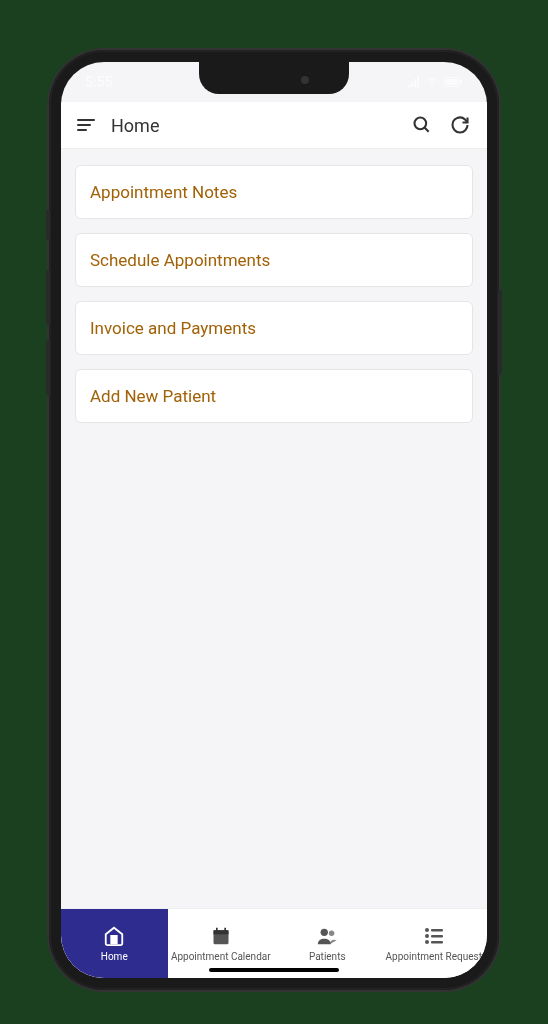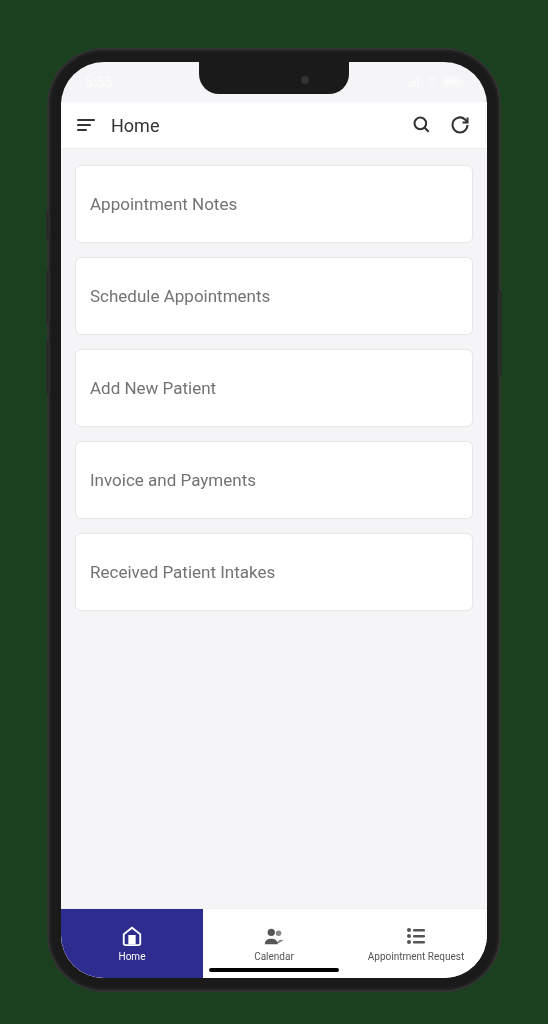--- a/index.html
+++ b/index.html
@@ -106,24 +106,24 @@
     }
     .main-content {
       flex: 1;
       padding: 16px 14px;
       overflow-y: auto;
     }
     .menu-card {
       background: #fff;
       border: 1px solid #e5e5e5;
       border-radius: 6px;
-      padding: 28px 14px;
+      padding: 16px 14px;
       margin-bottom: 14px;
       font-size: 17px;
-      color: #737373;
+      color: #a16207;
       cursor: pointer;
       font-weight: 400;
     }
     .bottom-nav {
       background: #fff;
       display: flex;
       border-top: 1px solid #eee;
       height: 70px;
     }
     .nav-item {
@@ -217,45 +217,55 @@
             <path d="M21 3v6h-6"></path>
             <path d="M3 12a9 9 0 0 1 15-6.7L21 9"></path>
             <path d="M21 12a9 9 0 0 1-9 9 9 9 0 0 1-9-9"></path>
           </svg>
       </div>
     </div>
 
     <div class="main-content">
       <div class="menu-card">Appointment Notes</div>
       <div class="menu-card">Schedule Appointments</div>
+      <div class="menu-card">Invoice and Payments</div>
       <div class="menu-card">Add New Patient</div>
-      <div class="menu-card">Invoice and Payments</div>
-      <div class="menu-card">Received Patient Intakes</div>
     </div>
 
     <div class="bottom-nav">
       <div class="nav-item active">
         <div class="nav-icon">
           <svg width="22" height="22" viewBox="0 0 24 24" fill="none" stroke="#fff" stroke-width="2">
               <path d="M3 10l9-7 9 7v10a2 2 0 0 1-2 2H5a2 2 0 0 1-2-2z"></path>
               <path d="M9 21V12h6v9" fill="#fff"></path>
             </svg>
         </div>
         <span>Home</span>
+      </div>
+      <div class="nav-item">
+        <div class="nav-icon">
+          <svg width="20" height="20" viewBox="0 0 24 24" fill="#555">
+              <rect x="3" y="5" width="18" height="17" rx="2"></rect>
+              <rect x="3" y="5" width="18" height="5" fill="#333"></rect>
+              <line x1="7" y1="2" x2="7" y2="6" stroke="#333" stroke-width="2"></line>
+              <line x1="17" y1="2" x2="17" y2="6" stroke="#333" stroke-width="2"></line>
+            </svg>
+        </div>
+        <span>Appointment Calendar</span>
       </div>
       <div class="nav-item">
         <div class="nav-icon">
           <svg width="22" height="20" viewBox="0 0 24 20" fill="#555">
               <circle cx="9" cy="6" r="4"></circle>
               <path d="M2 19c0-4 3-6 7-6s7 2 7 6z"></path>
               <circle cx="17" cy="7" r="3" opacity="0.7"></circle>
               <path d="M15 19c0-3 2-5 5-5 1 0 2 .3 2.5.7" opacity="0.7"></path>
             </svg>
         </div>
-        <span>Calendar</span>
+        <span>Patients</span>
       </div>
       <div class="nav-item">
         <div class="nav-icon">
           <svg width="20" height="18" viewBox="0 0 20 18" fill="#555">
               <circle cx="3" cy="3" r="2"></circle>
               <rect x="7" y="2" width="12" height="2.5" rx="1"></rect>
               <circle cx="3" cy="9" r="2"></circle>
               <rect x="7" y="8" width="12" height="2.5" rx="1"></rect>
               <circle cx="3" cy="15" r="2"></circle>
               <rect x="7" y="14" width="12" height="2.5" rx="1"></rect>

